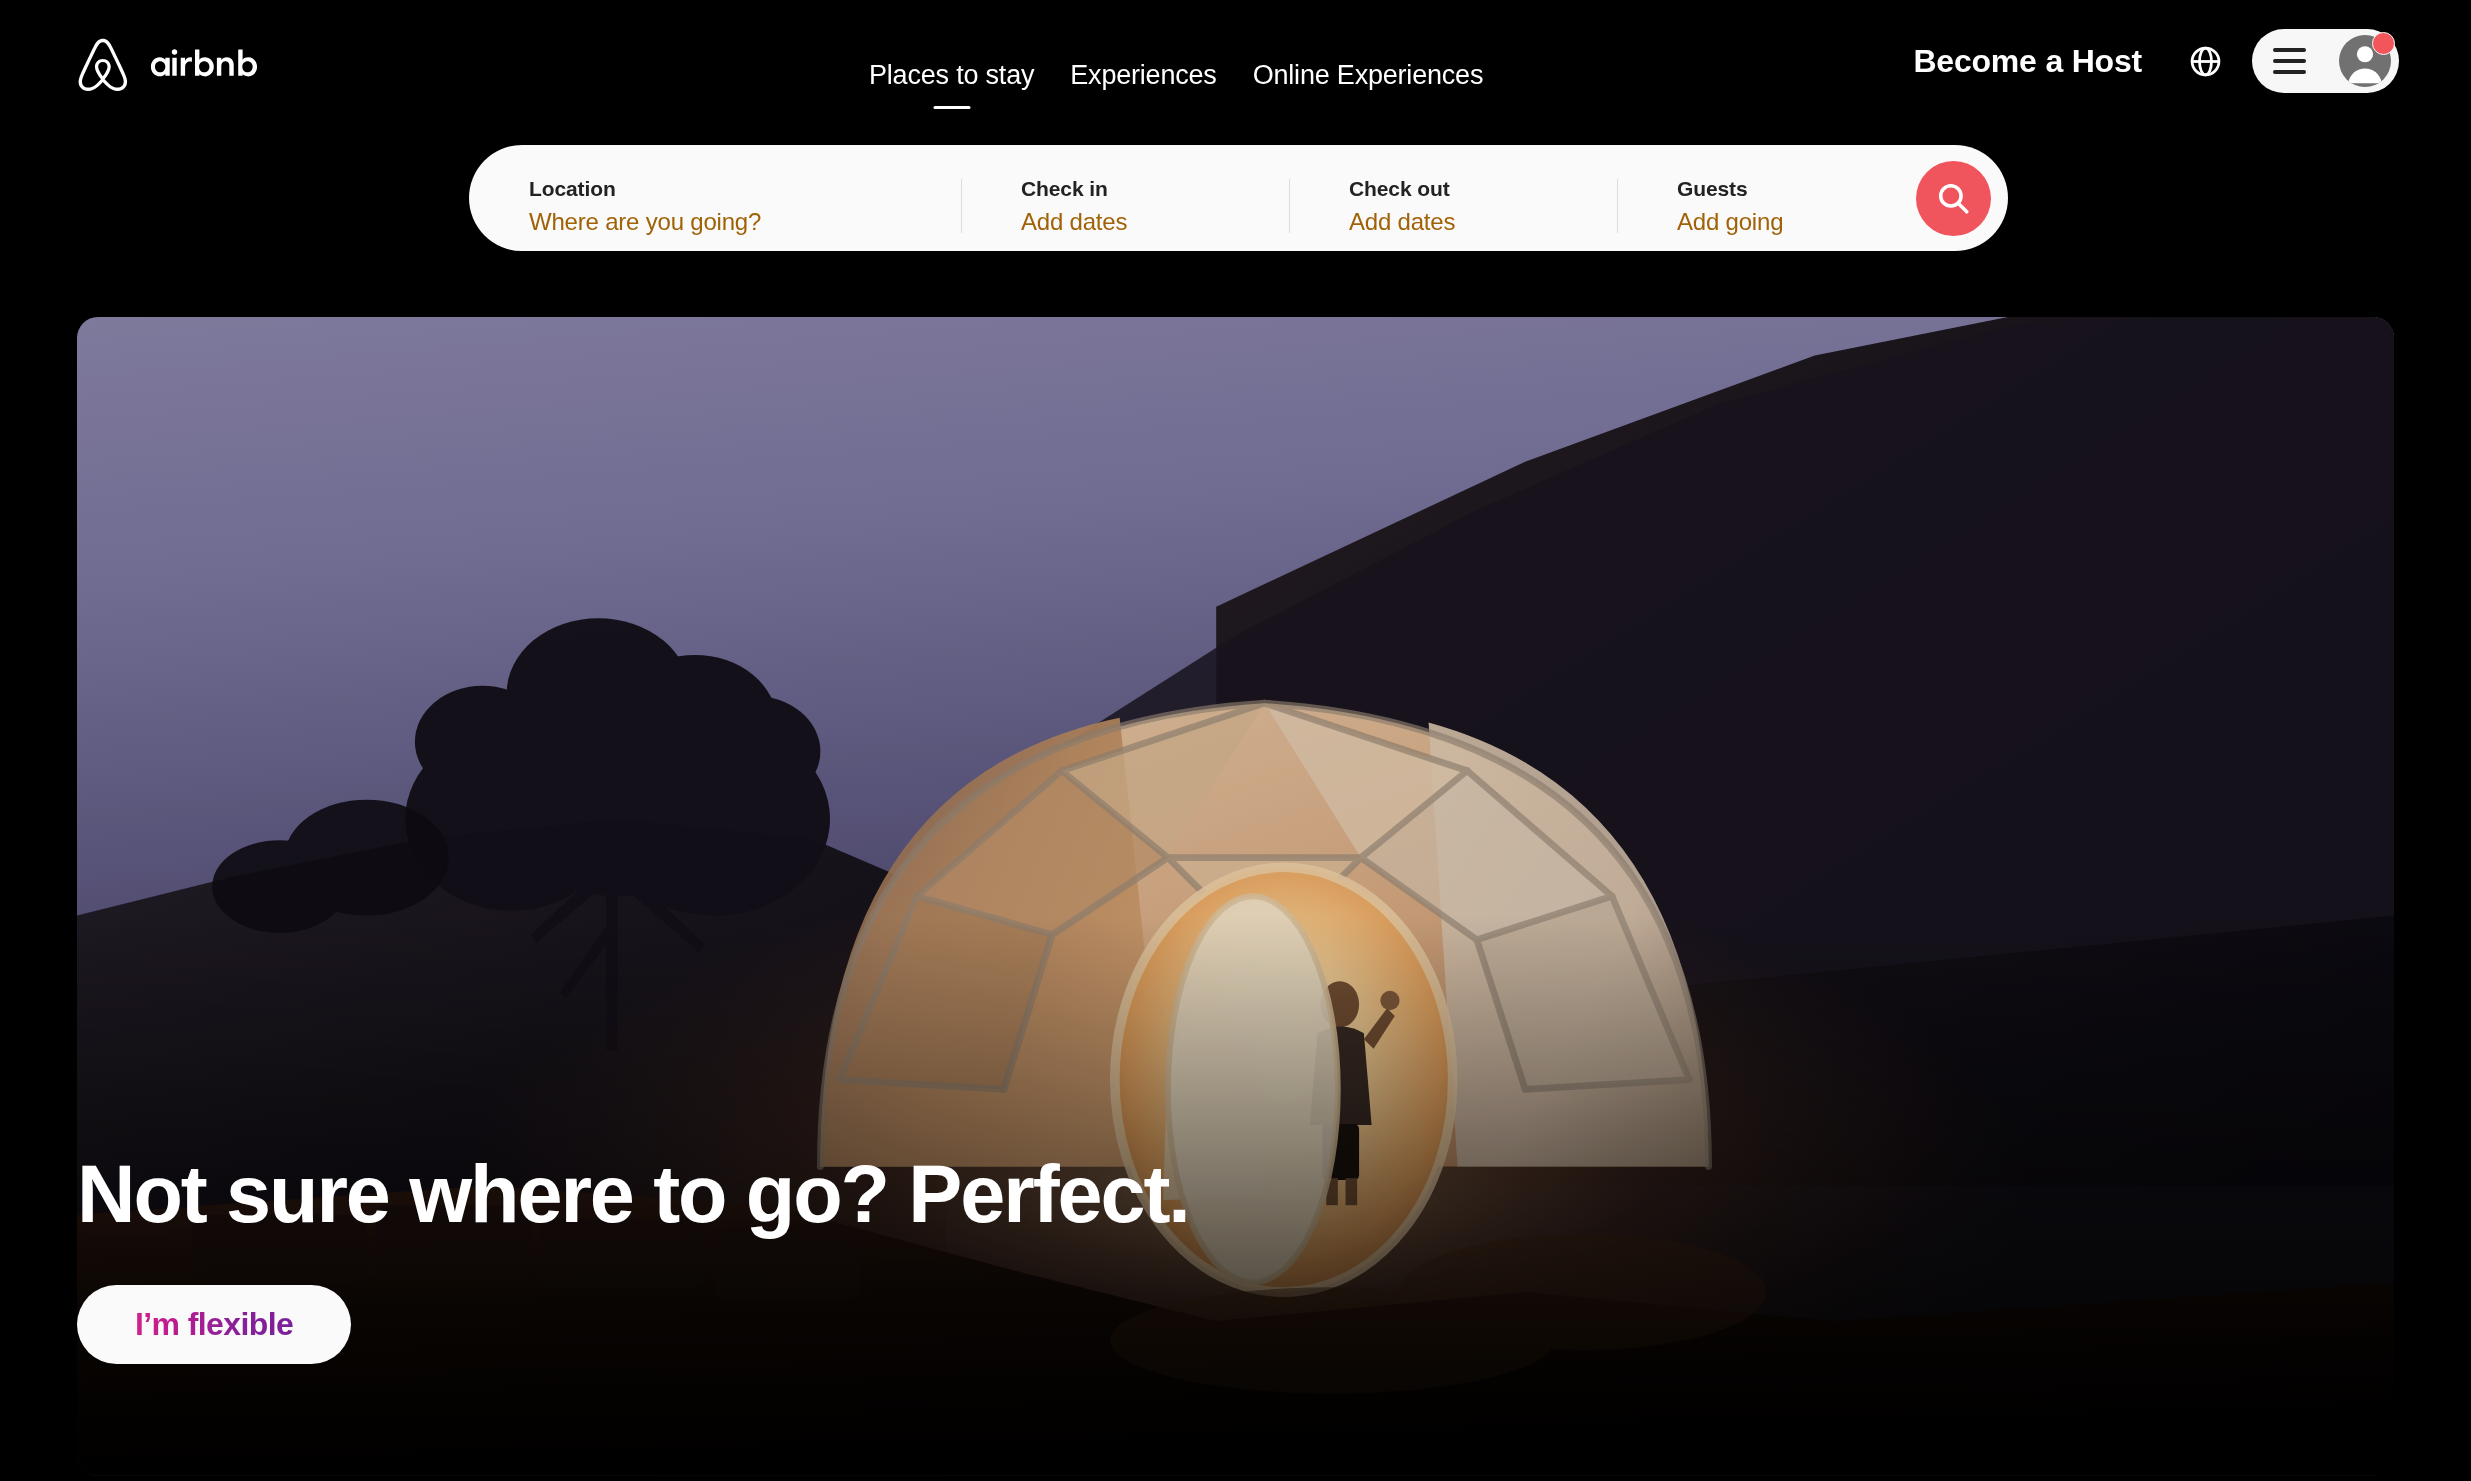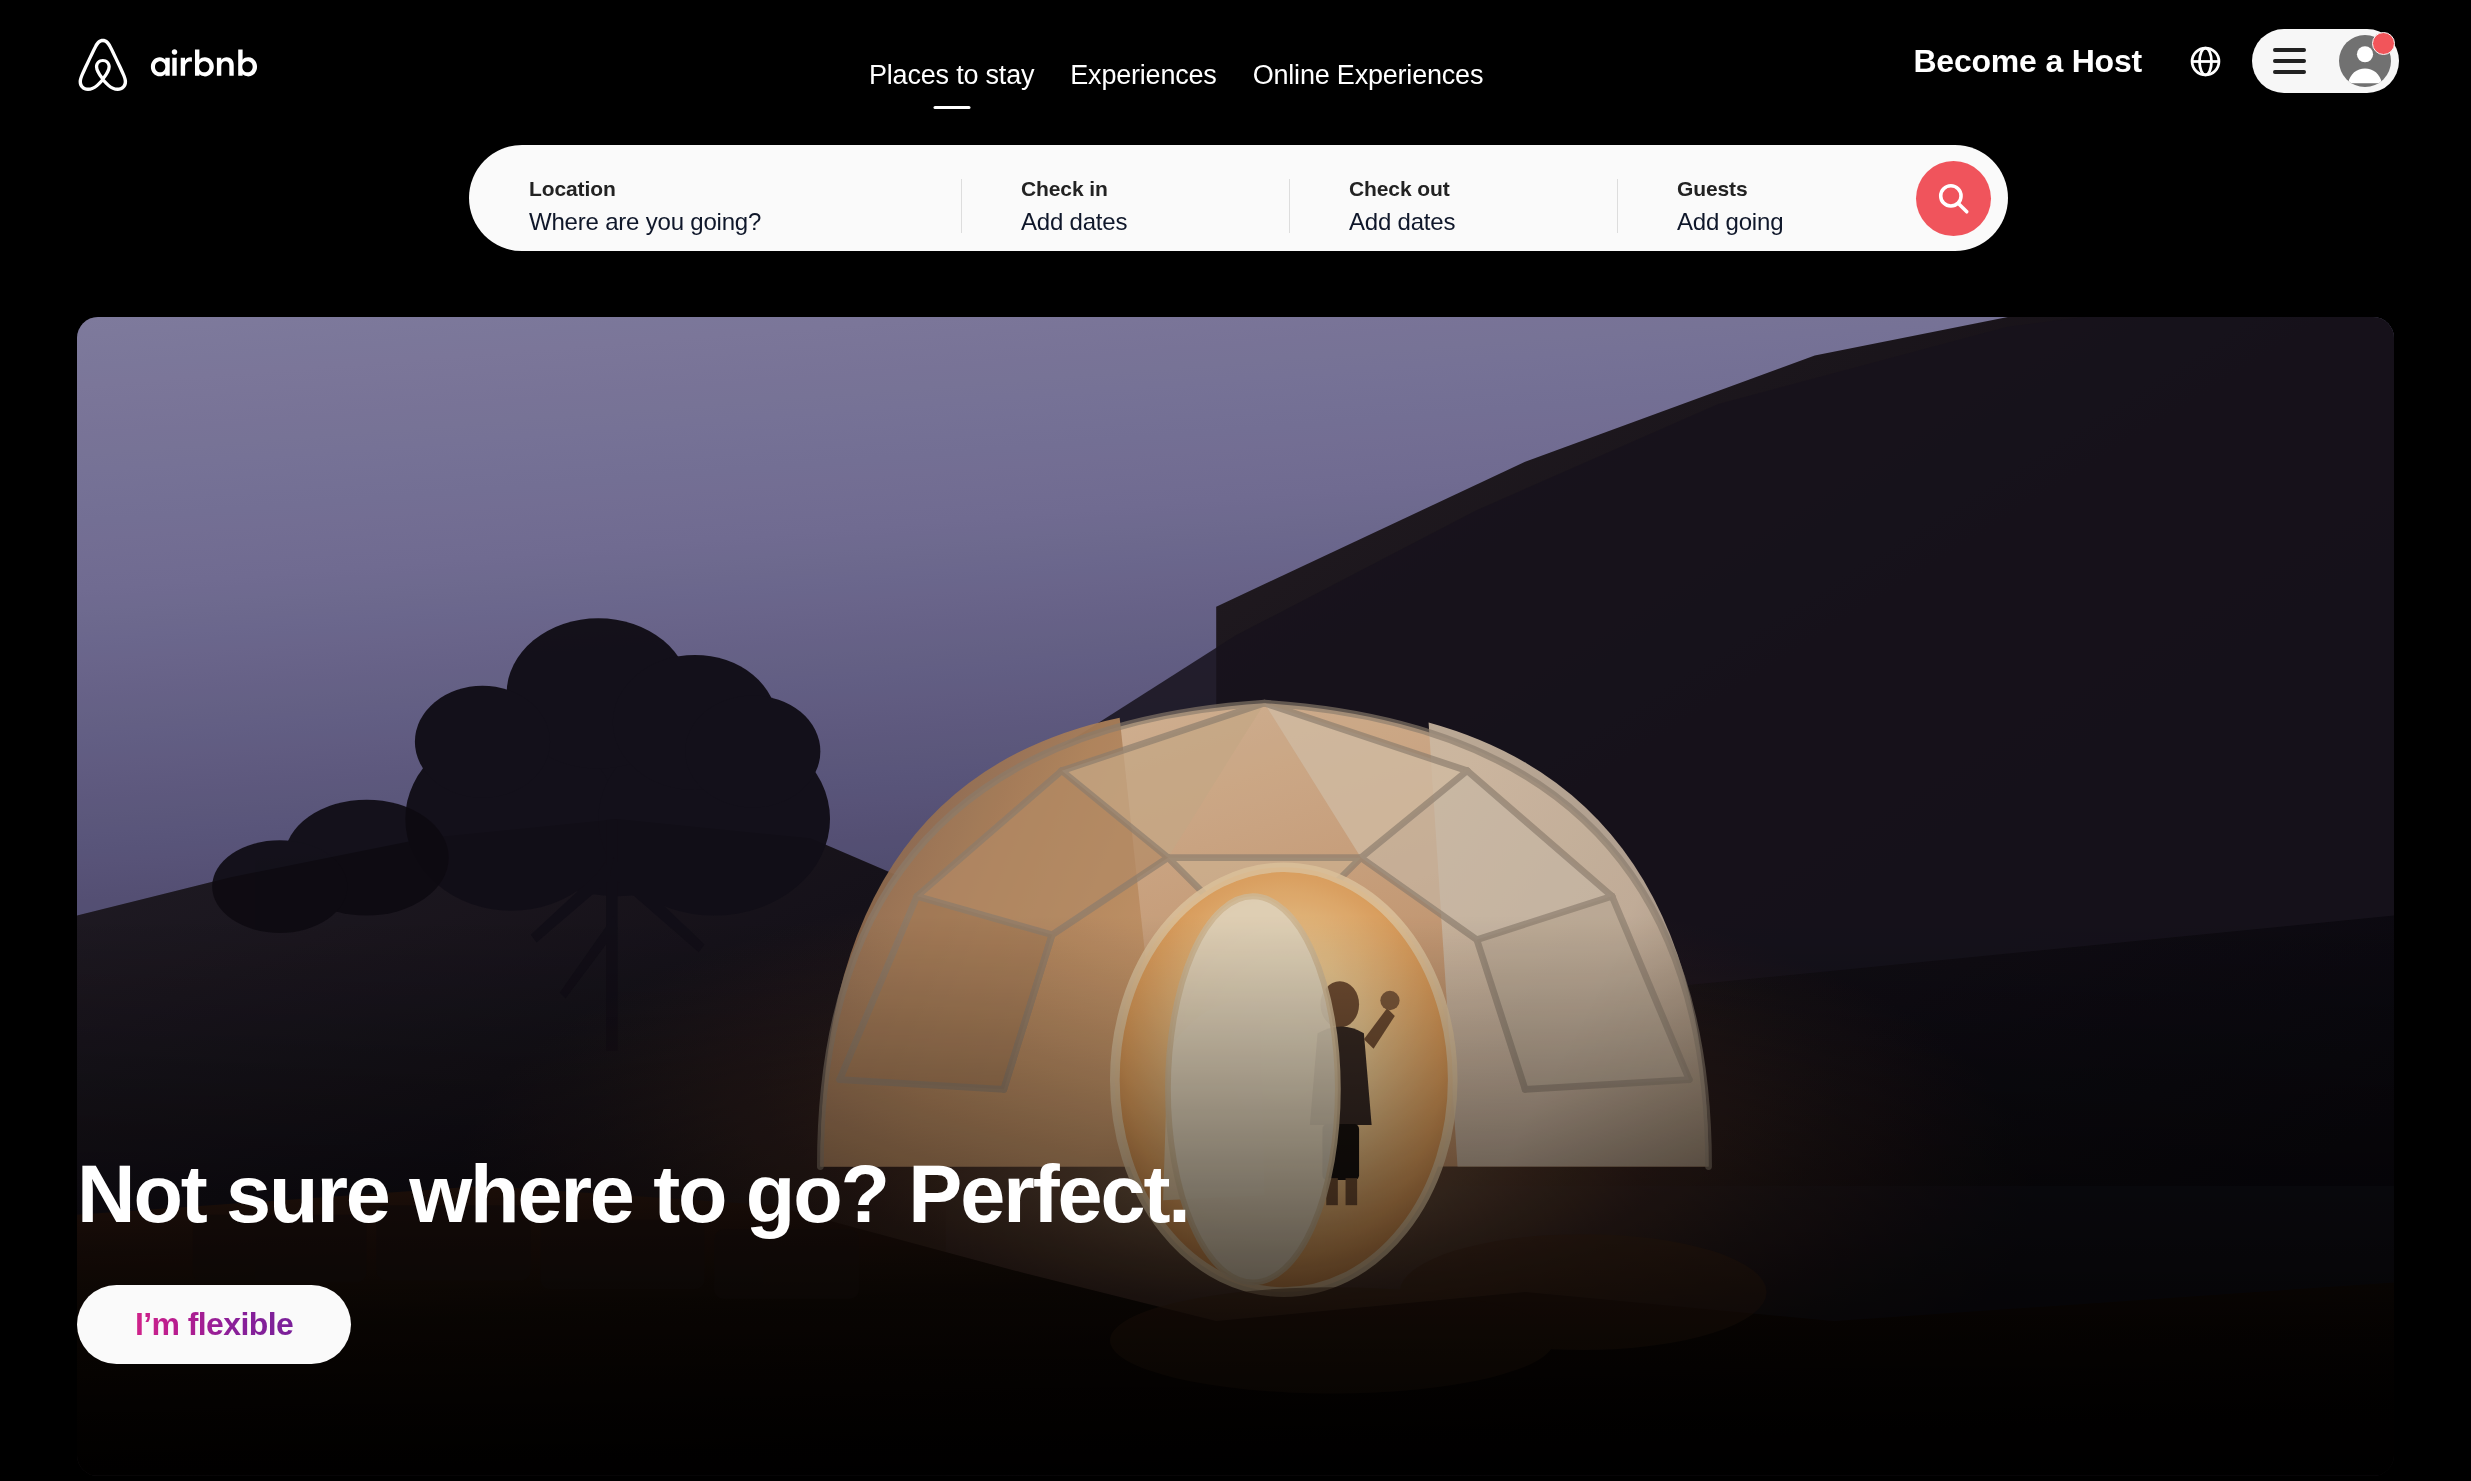--- a/index.html
+++ b/index.html
@@ -165,21 +165,21 @@
   .sf-label {
     font-size: 21px;
     font-weight: bold;
     color: #222222;
     letter-spacing: -0.1px;
     margin-bottom: 6.8px;
     line-height: 25px;
   }
   .sf-value {
     font-size: 24px;
-    color: #0f172a;
+    color: #a16207;
     letter-spacing: -0.2px;
     line-height: 29px;
   }
   .search-go {
     position: absolute;
     right: 17.4px;
     top: 16.4px;
     width: 75px; height: 75px;
     border-radius: 50%;
     background: #f0545c;

